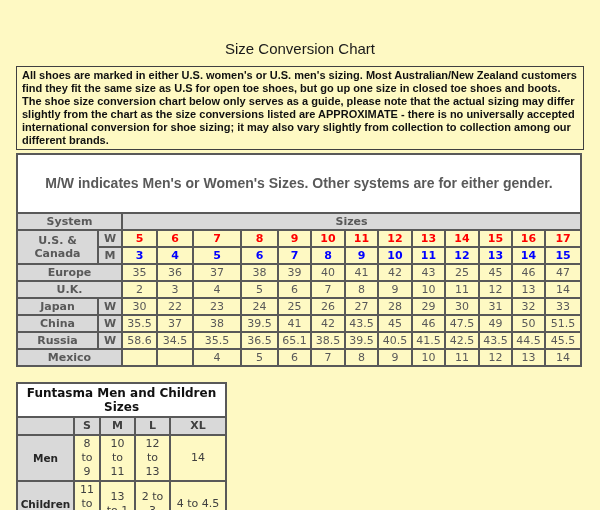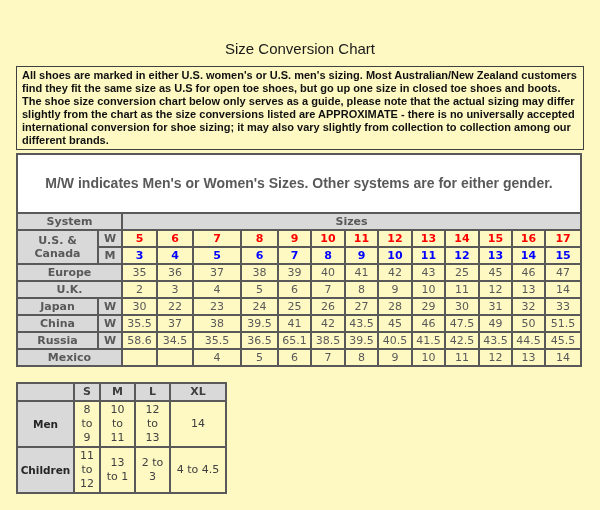--- a/index.html
+++ b/index.html
@@ -252,20 +252,24 @@
 
   <table class="fun">
     <colgroup>
       <col style="width:57px">
         <col style="width:26px">
         <col style="width:35px">
         <col style="width:35px">
         <col style="width:56px">
     </colgroup>
     <tbody>
+        <tr class="ftitle-row">
+      <td colspan="5">Funtasma Men and Children
+Sizes</td>
+    </tr>
     <tr>
       <td class="g"></td>
       <td class="g b">S</td>
       <td class="g b">M</td>
       <td class="g b">L</td>
       <td class="g b">XL</td>
     </tr>
     <tr>
       <td class="g flabel">Men</td>
       <td class="pre">8

